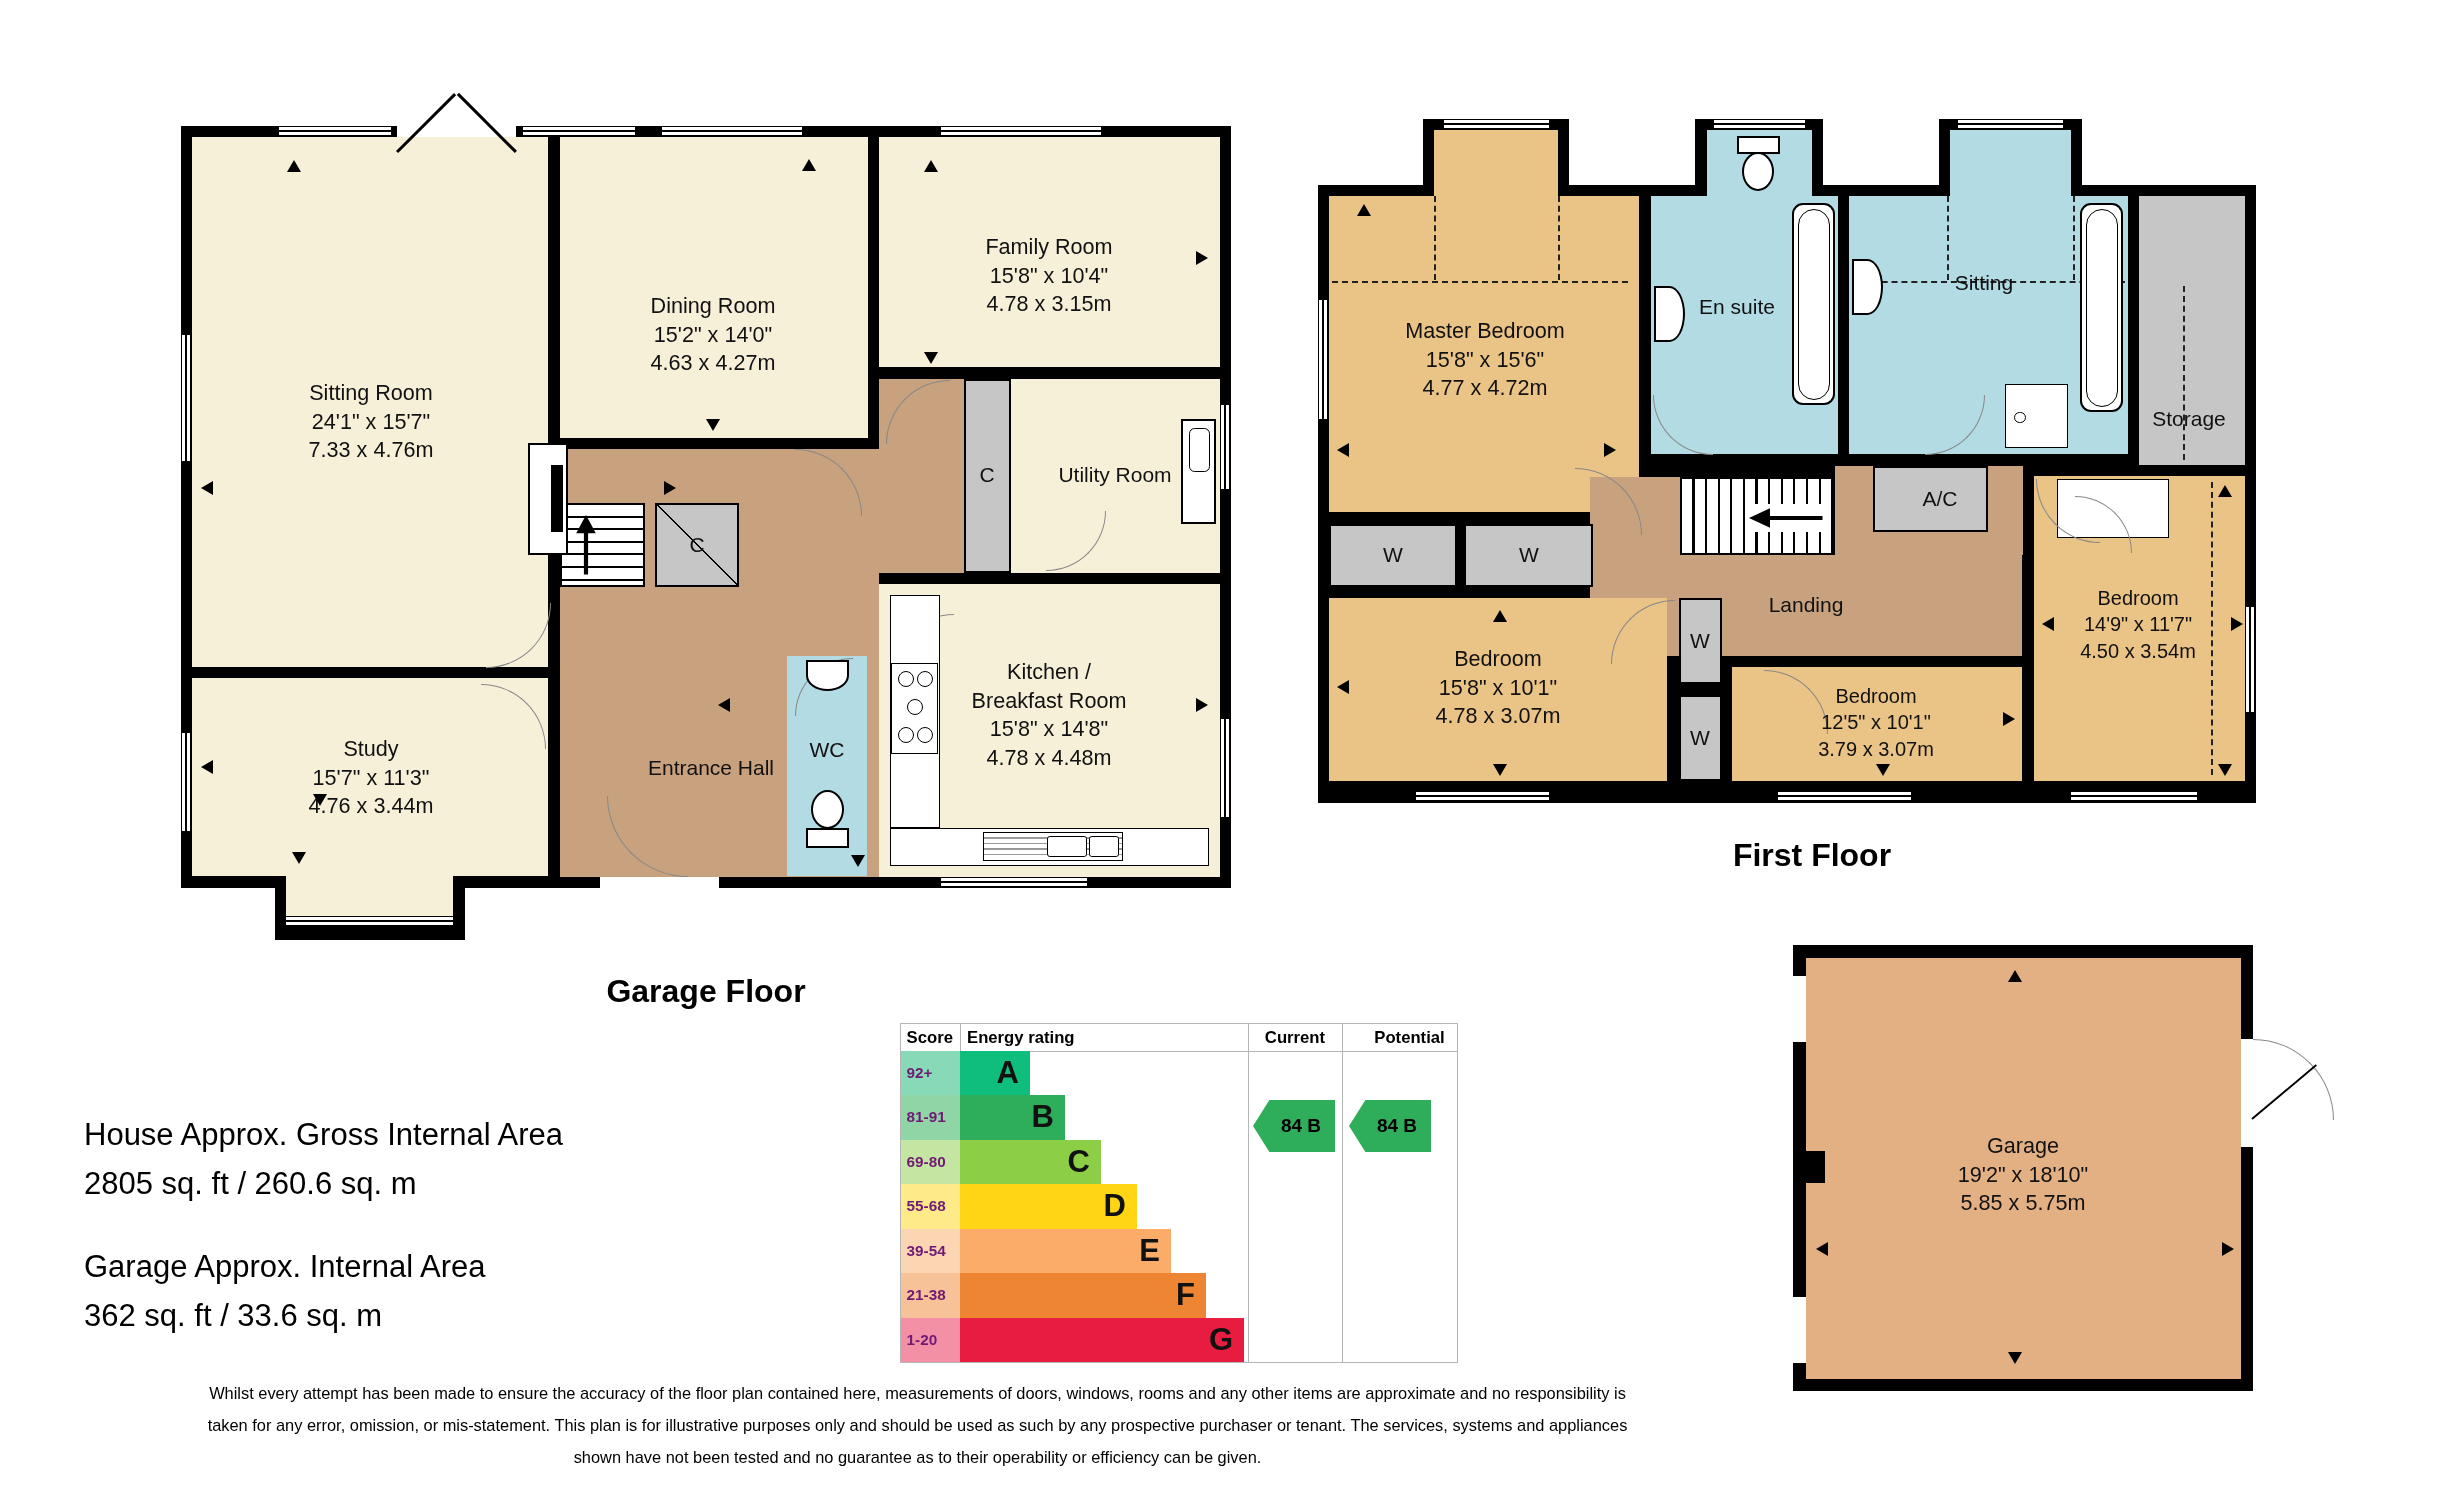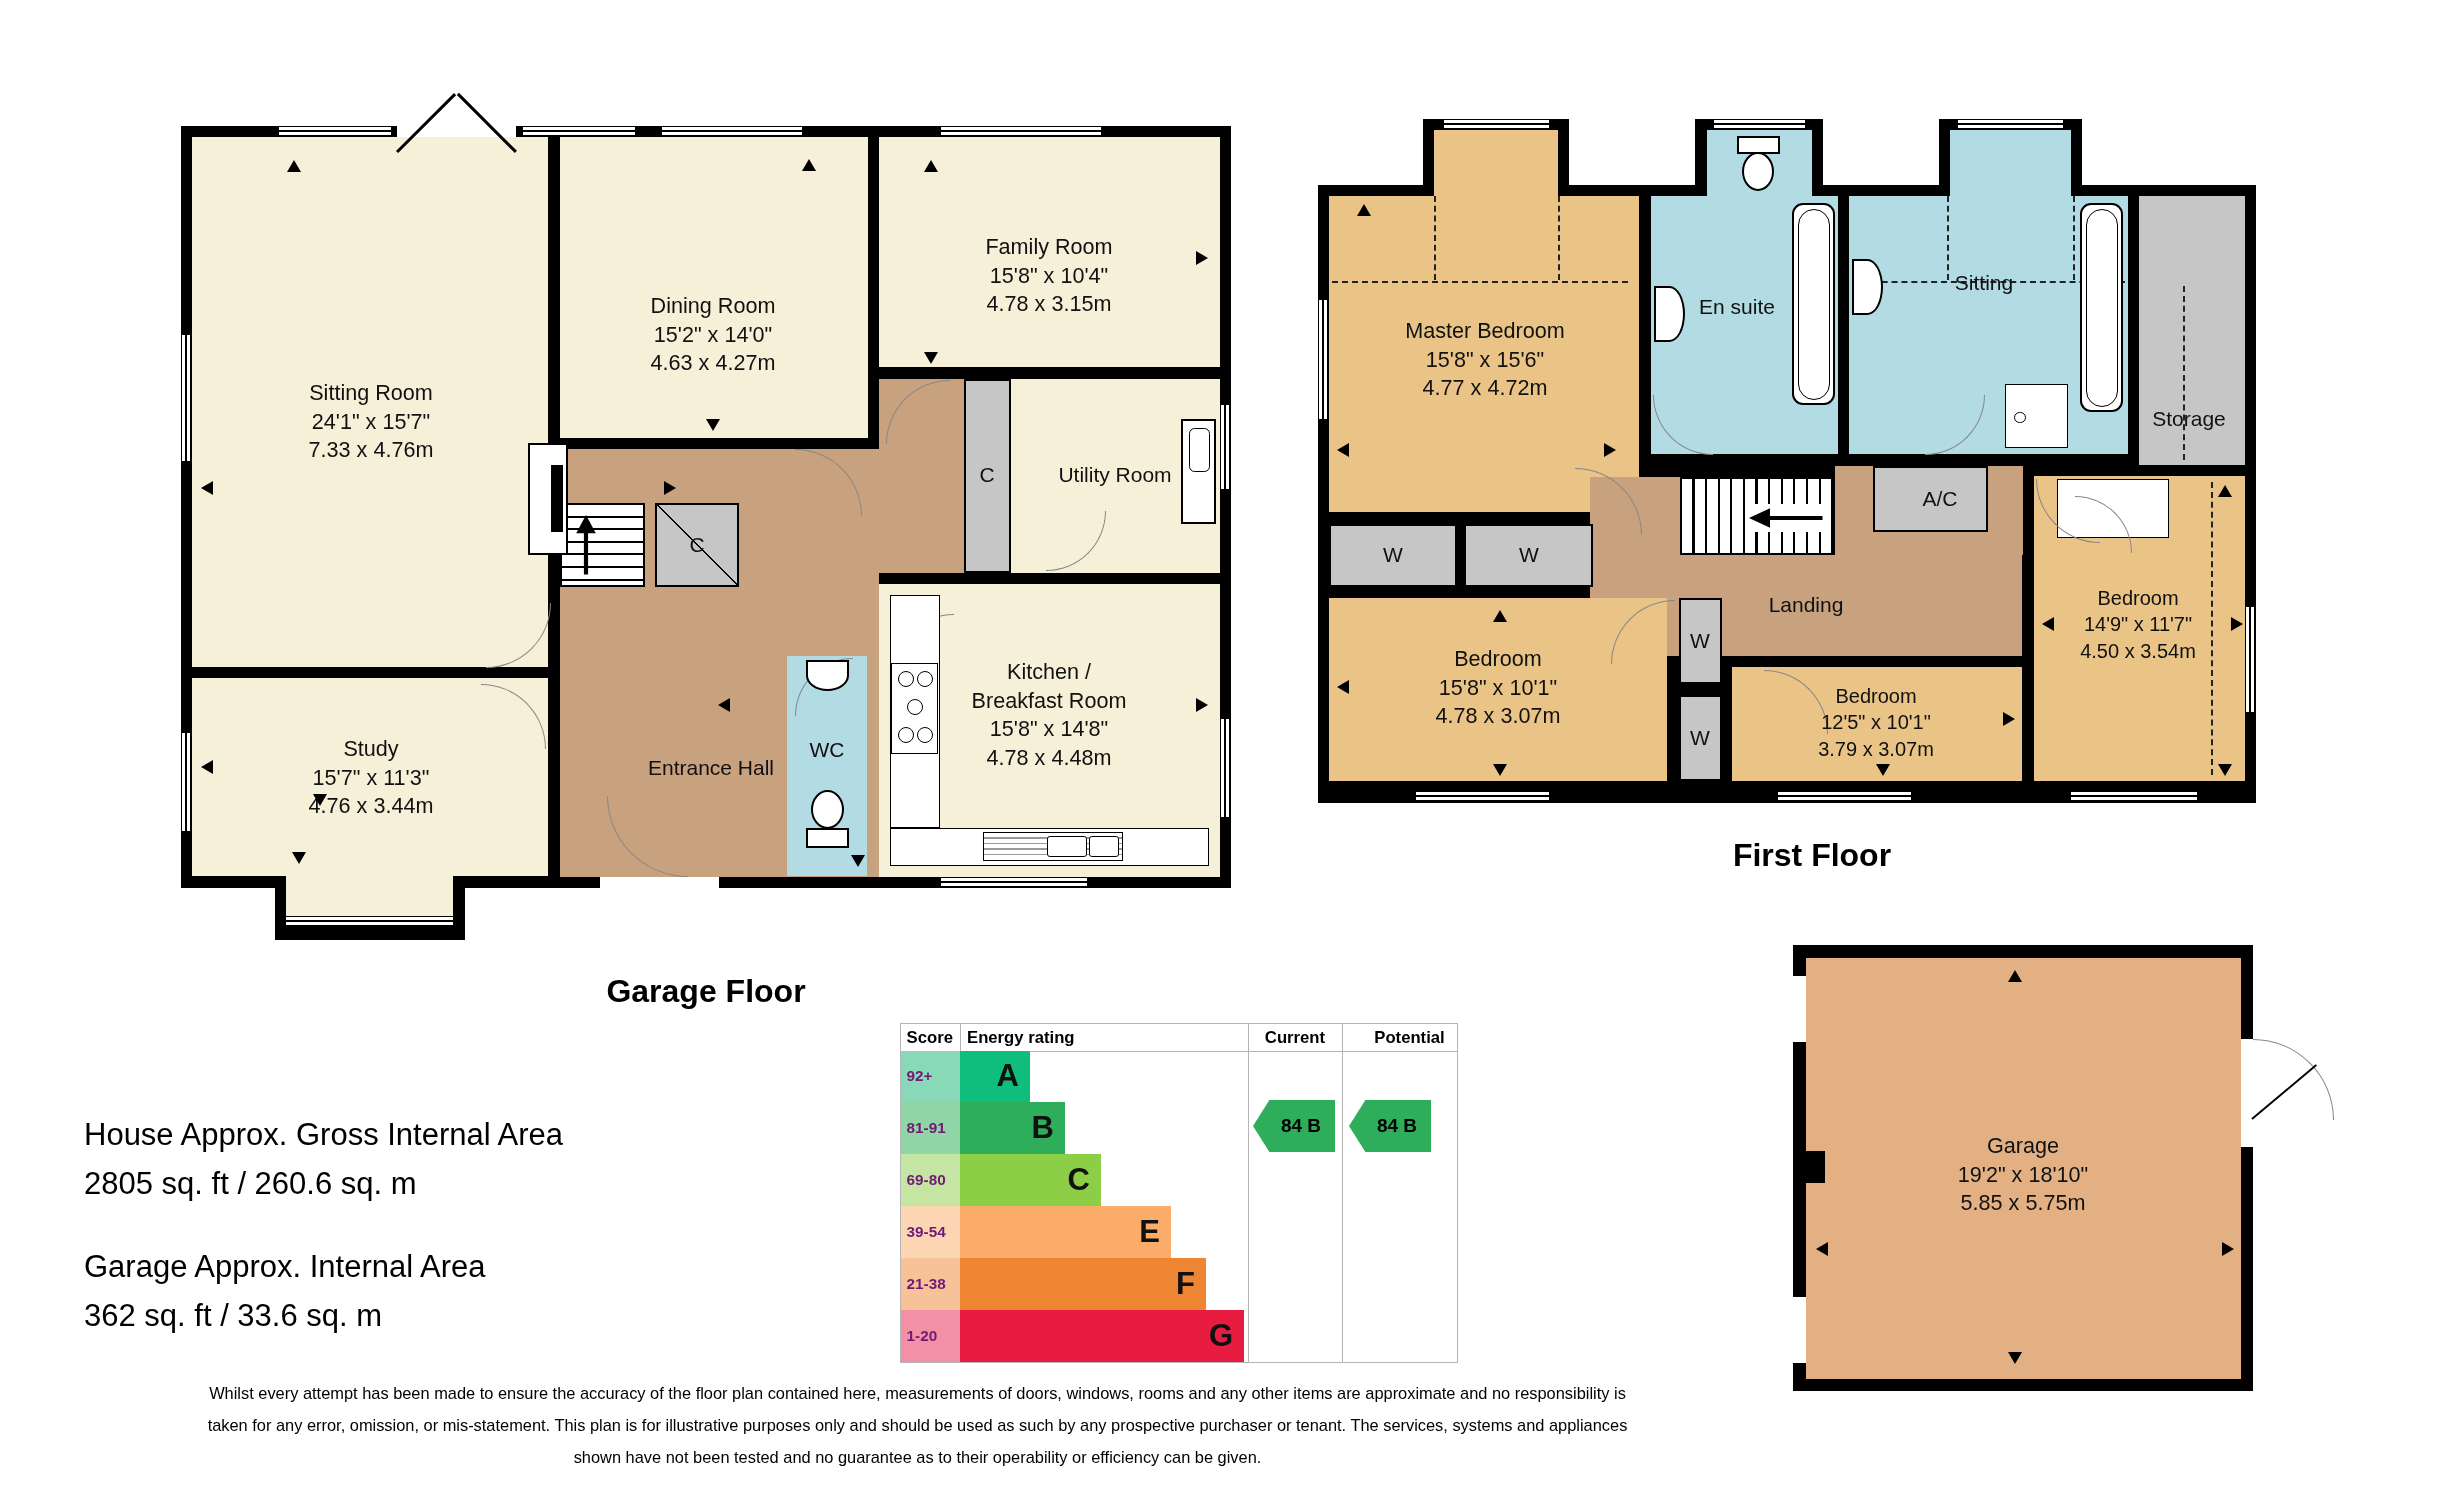--- a/index.html
+++ b/index.html
@@ -321,20 +321,24 @@
         </div>
         <div class="epc-row">
           <div class="epc-score" style="background: rgb(143, 213, 165);">81-91</div>
           <div class="epc-bar" style="background: rgb(46, 173, 91); width: 105px;">B</div>
         </div>
         <div class="epc-row">
           <div class="epc-score" style="background: rgb(197, 230, 162);">69-80</div>
           <div class="epc-bar" style="background: rgb(140, 206, 69); width: 141px;">C</div>
         </div>
         <div class="epc-row">
+          <div class="epc-score" style="background: rgb(255, 234, 137);">55-68</div>
+          <div class="epc-bar" style="background: rgb(255, 213, 20); width: 177px;">D</div>
+        </div>
+        <div class="epc-row">
           <div class="epc-score" style="background: rgb(252, 213, 179);">39-54</div>
           <div class="epc-bar" style="background: rgb(250, 172, 104); width: 211px;">E</div>
         </div>
         <div class="epc-row">
           <div class="epc-score" style="background: rgb(247, 194, 151);">21-38</div>
           <div class="epc-bar" style="background: rgb(238, 133, 50); width: 246px;">F</div>
         </div>
         <div class="epc-row">
           <div class="epc-score" style="background: rgb(243, 144, 165);">1-20</div>
           <div class="epc-bar" style="background: rgb(232, 27, 64); width: 284px;">G</div>

